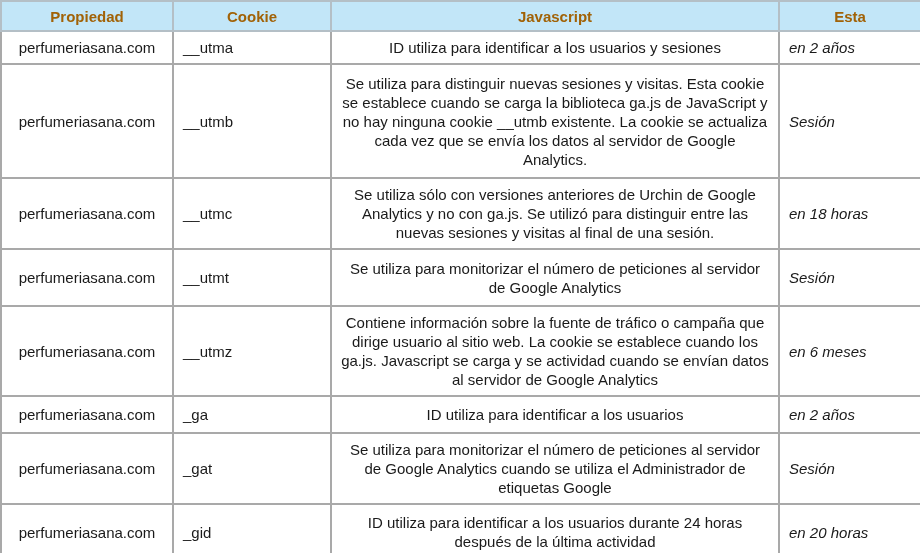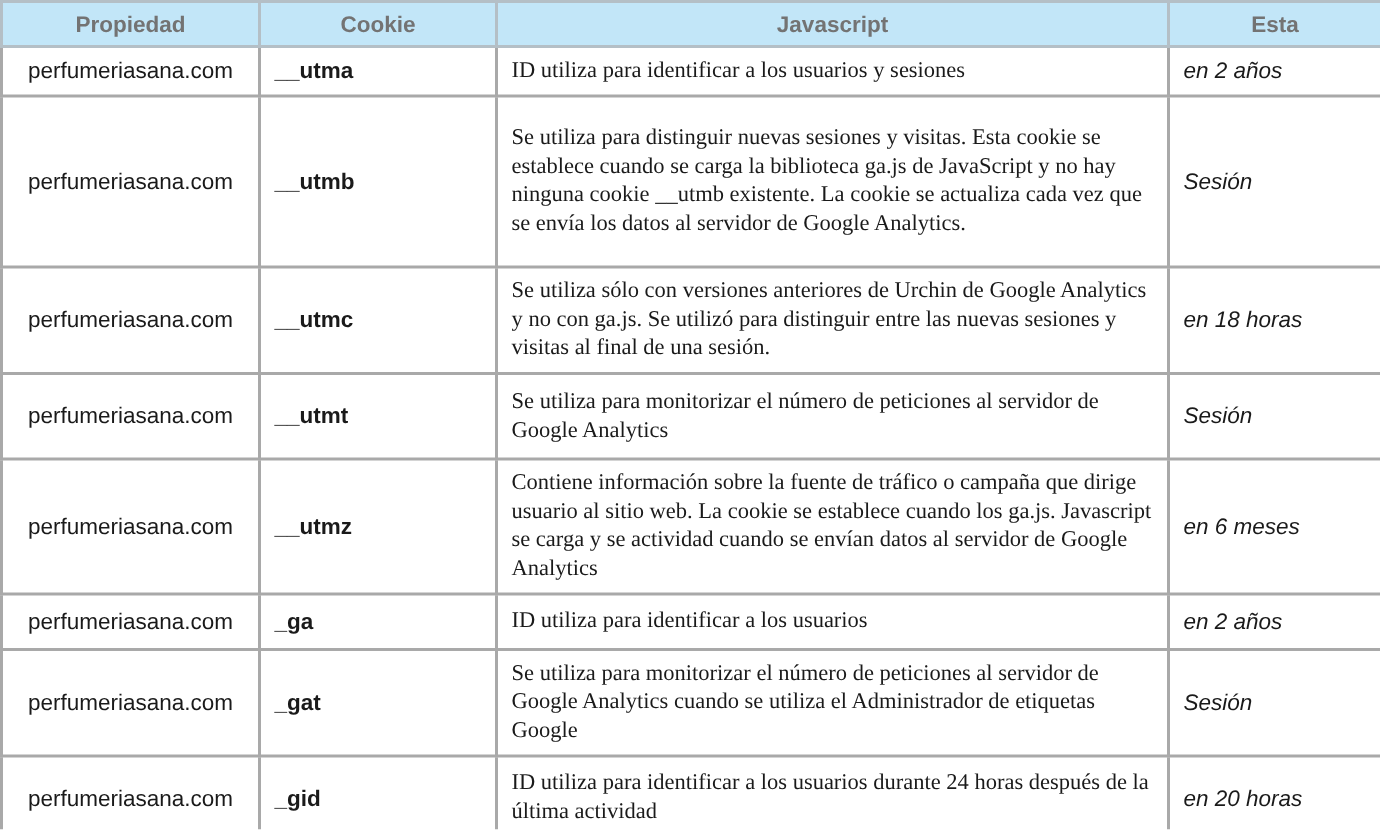--- a/index.html
+++ b/index.html
@@ -24,30 +24,30 @@
   }
   table.cookie-table th,
   table.cookie-table td {
     border: 2px solid #a9a9a9;
     padding: 6px 9px;
     vertical-align: middle;
     overflow: hidden;
   }
   table.cookie-table th {
     background: #c2e6f8;
-    color: #737373;
+    color: #a16207;
     font-weight: bold;
     text-align: center;
     border-color: #b4bfc6;
     padding: 4px 6px;
     margin-top: 42px;
   }
   td.cell-propiedad { text-align: center; }
-  td.cell-cookie { font-weight: bold; }
-  td.cell-finalidad { text-align: left; font-family: Liberation Serif, serif; }
+  td.cell-cookie { font-weight: normal; }
+  td.cell-finalidad { text-align: center; }
   td.cell-plazo { text-align: left; font-style: italic; }
 
   col.c-propiedad { width: 172px; }
   col.c-cookie    { width: 158px; }
   col.c-finalidad { width: 448px; }
   col.c-plazo     { width: 142px; }
 
   tr.hdr { height: 30px; }
   tr.r0 { height: 33px; }
   tr.r1 { height: 114px; }

